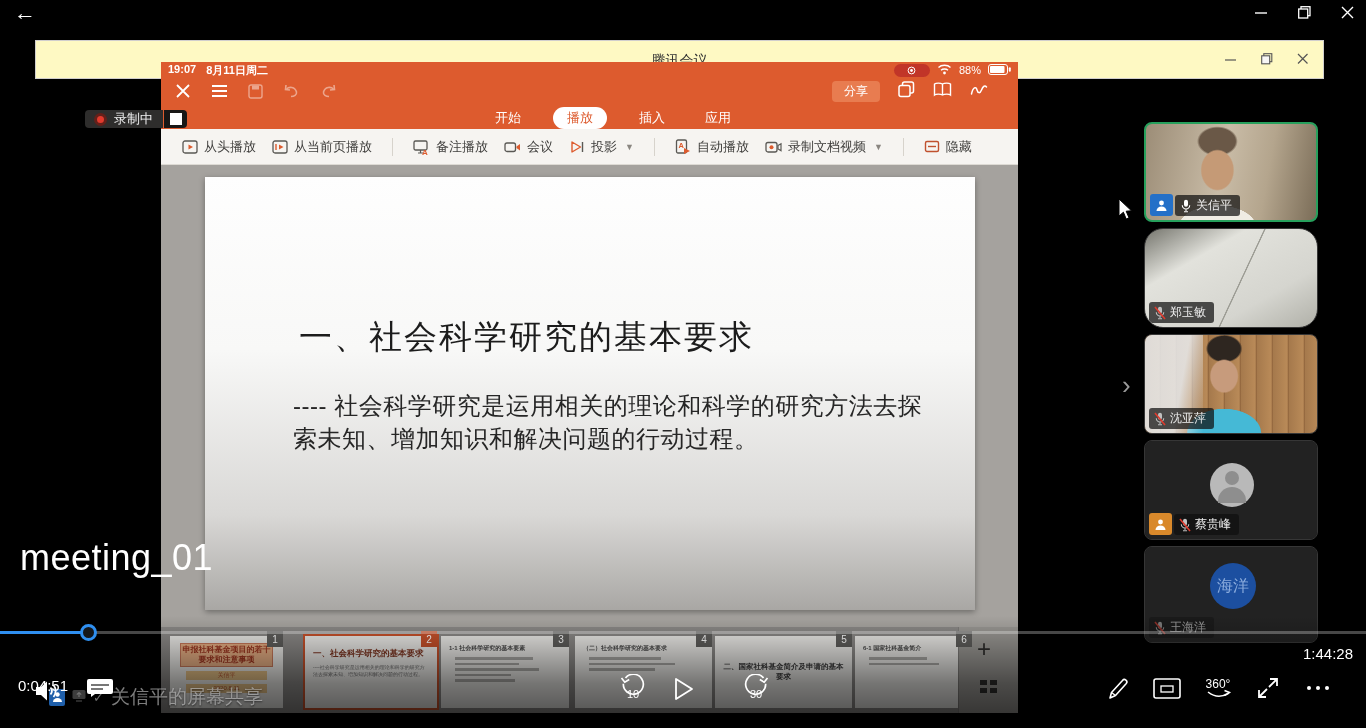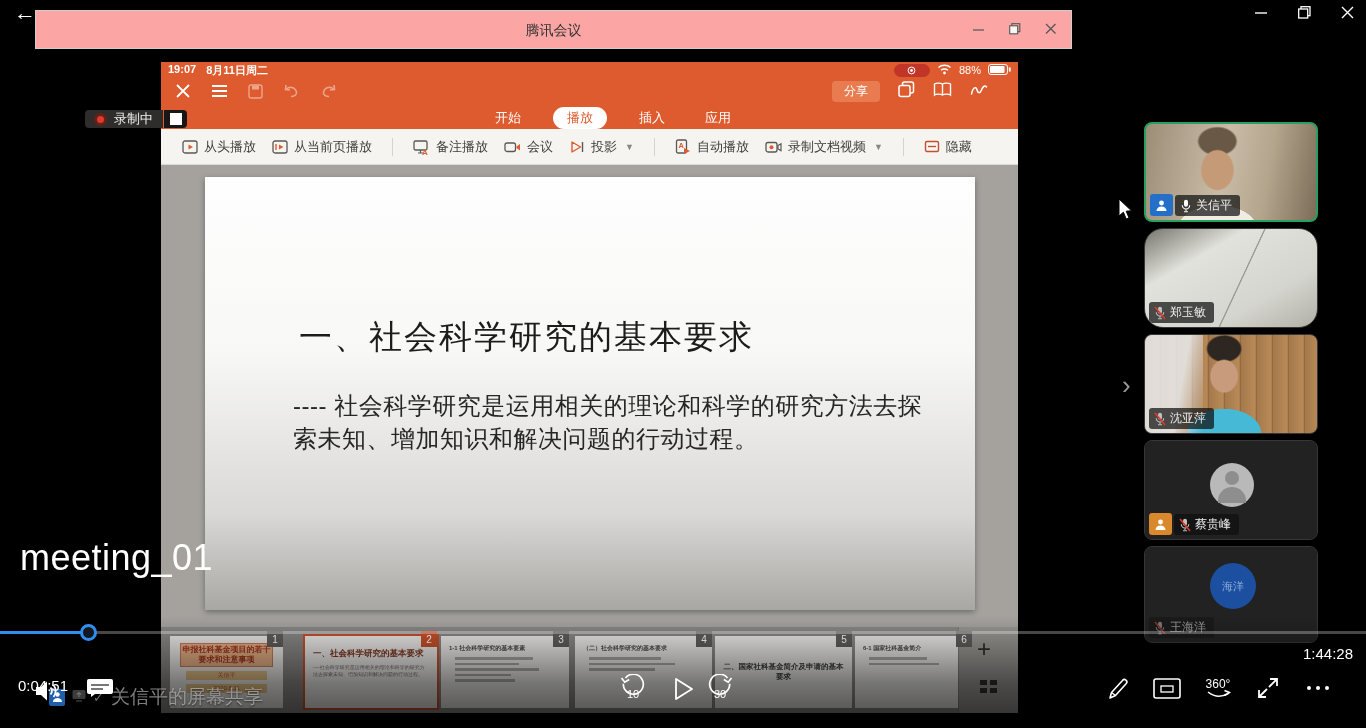--- a/index.html
+++ b/index.html
@@ -7,21 +7,21 @@
   body { font-family:"Liberation Sans", sans-serif; }
   #stage { position:relative; width:1366px; height:728px; background:#000; overflow:hidden; }
   .abs { position:absolute; }
 
   
   .os-back { left:14px; top:0px; color:#fff; font-size:22px; z-index:30; }
   .os-controls { right:12px; top:6px; display:flex; gap:30px; z-index:30; align-items:center; }
   .os-controls svg { display:block; }
 
   
-  .app-titlebar { left:35px; top:10px; width:1037px; height:39px; background:#fca5a5; border:1px solid #d0cecd; z-index:2; }
+  .app-titlebar { left:35px; top:40px; width:1289px; height:39px; background:#fef9c3; border:1px solid #d0cecd; z-index:2; }
   .app-title { position:absolute; left:0; right:0; top:11px; text-align:center; font-size:14px; color:#333; }
   .app-controls { position:absolute; right:14px; top:12px; display:flex; gap:24px; align-items:center; }
   .app-controls svg { display:block; }
 
   
   .ppt { left:161px; top:62px; width:857px; height:651px; display:flex; flex-direction:column; z-index:3; background:#a5a29e; }
   .ppt-status { height:16px; background:#dd5b2e; display:flex; justify-content:space-between; align-items:center; padding:0 7px; color:#fff; font-size:11px; }
   .ppt-status .left { display:flex; gap:10px; font-weight:bold; }
   .ppt-status .right { display:flex; gap:7px; align-items:center; }
   .rec-pill { width:36px; height:13px; background:#c13528; border-radius:7px; display:flex; align-items:center; justify-content:center; }
@@ -79,21 +79,21 @@
       radial-gradient(ellipse 26px 20px at 46% 14%, #2e2620 62%, transparent 70%),
       repeating-linear-gradient(90deg, #a5794c 0px, #b98a58 14px, #8a5f38 16px),
       #a5794c; }
   .v-shen::before { content:""; position:absolute; left:0; top:0; width:58px; height:100%;
       background:linear-gradient(100deg, #e9ecef 60%, transparent 100%); opacity:.85; }
   .tile .nocam { position:absolute; inset:0; background:#222; }
   .avatar-ph { position:absolute; left:65px; top:22px; width:44px; height:44px; border-radius:50%; background:#b9b9b9; }
   .avatar-ph .head { position:absolute; left:15px; top:8px; width:14px; height:14px; border-radius:50%; background:#8e8e8e; }
   .avatar-ph .bodyp { position:absolute; left:8px; top:24px; width:28px; height:16px; border-radius:14px 14px 0 0; background:#8e8e8e; }
   .avatar-hy { position:absolute; left:65px; top:16px; width:46px; height:46px; border-radius:50%; background:#1c4fa0;
-               display:flex; align-items:center; justify-content:center; color:#8bacdd; font-size:11px; }
+               display:flex; align-items:center; justify-content:center; color:#8bacdd; font-size:16px; }
   .name-pill { position:absolute; left:4px; bottom:4px; background:rgba(15,15,15,.72); border-radius:3px;
                display:flex; align-items:center; gap:4px; padding:2px 8px 2px 5px; color:#eee; font-size:12px; }
   .name-pill svg { display:block; }
   .role-badge { position:absolute; left:4px; bottom:4px; width:23px; height:22px; border-radius:3px;
                 display:flex; align-items:center; justify-content:center; }
   .role-badge + .name-pill { left:29px; }
   .badge-host { background:#2470c8; }
   .badge-member { background:#d9892b; }
 
   .chevron { left:1122px; top:370px; color:#9a9a9a; font-size:26px; z-index:3; }
@@ -525,21 +525,21 @@
         <path d="M26 11 A 10 10 0 1 0 27 17" stroke="#fff" stroke-width="1.7" fill="none" transform="rotate(-150 16 13)"></path>
         <path d="M4.5 4 L7.8 8.2 L12.2 5.6" stroke="#fff" stroke-width="1.7" fill="none"></path>
         <text x="16" y="24" font-size="11" fill="#fff" text-anchor="middle" font-family="Liberation Sans, sans-serif">10</text>
       </svg>
   </div>
   <div class="abs pbtn" style="left:672px; top:676px;">
     <svg width="24" height="26">
         <path d="M4 3 L20 13 L4 23 Z" fill="none" stroke="#fff" stroke-width="1.8" stroke-linejoin="round"></path>
       </svg>
   </div>
-  <div class="abs pbtn" style="left:704px; top:674px;">
+  <div class="abs pbtn" style="left:740px; top:674px;">
     <svg width="32" height="30">
         <path d="M6 11 A 10 10 0 1 1 5 17" stroke="#fff" stroke-width="1.7" fill="none" transform="rotate(150 16 13)"></path>
         <path d="M27.5 4 L24.2 8.2 L19.8 5.6" stroke="#fff" stroke-width="1.7" fill="none"></path>
         <text x="16" y="24" font-size="11" fill="#fff" text-anchor="middle" font-family="Liberation Sans, sans-serif">30</text>
       </svg>
   </div>
 
   <div class="abs pbtn" style="left:1106px; top:676px;">
     <svg width="24" height="26">
         <path d="M4 22 L5.5 16.5 L16.5 4.5 a2.4 2.4 0 0 1 3.8 3 L9.5 19.5 Z" fill="none" stroke="#fff" stroke-width="1.6" stroke-linejoin="round"></path>

